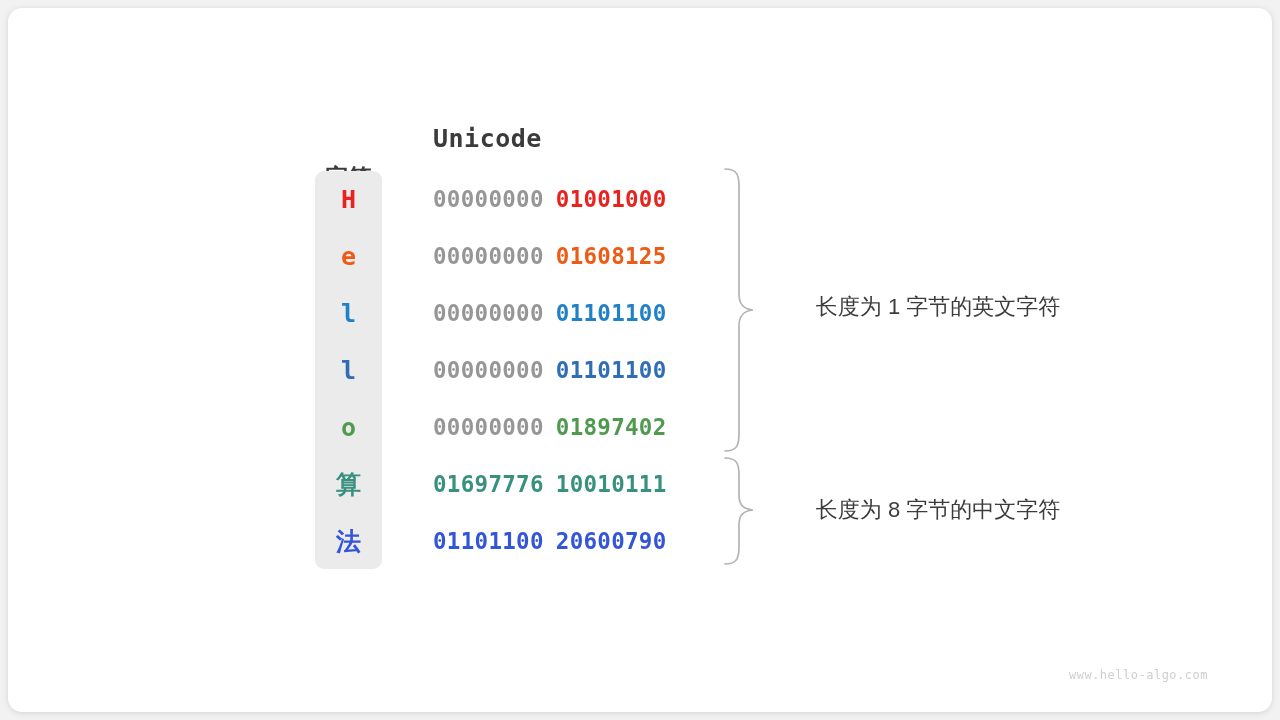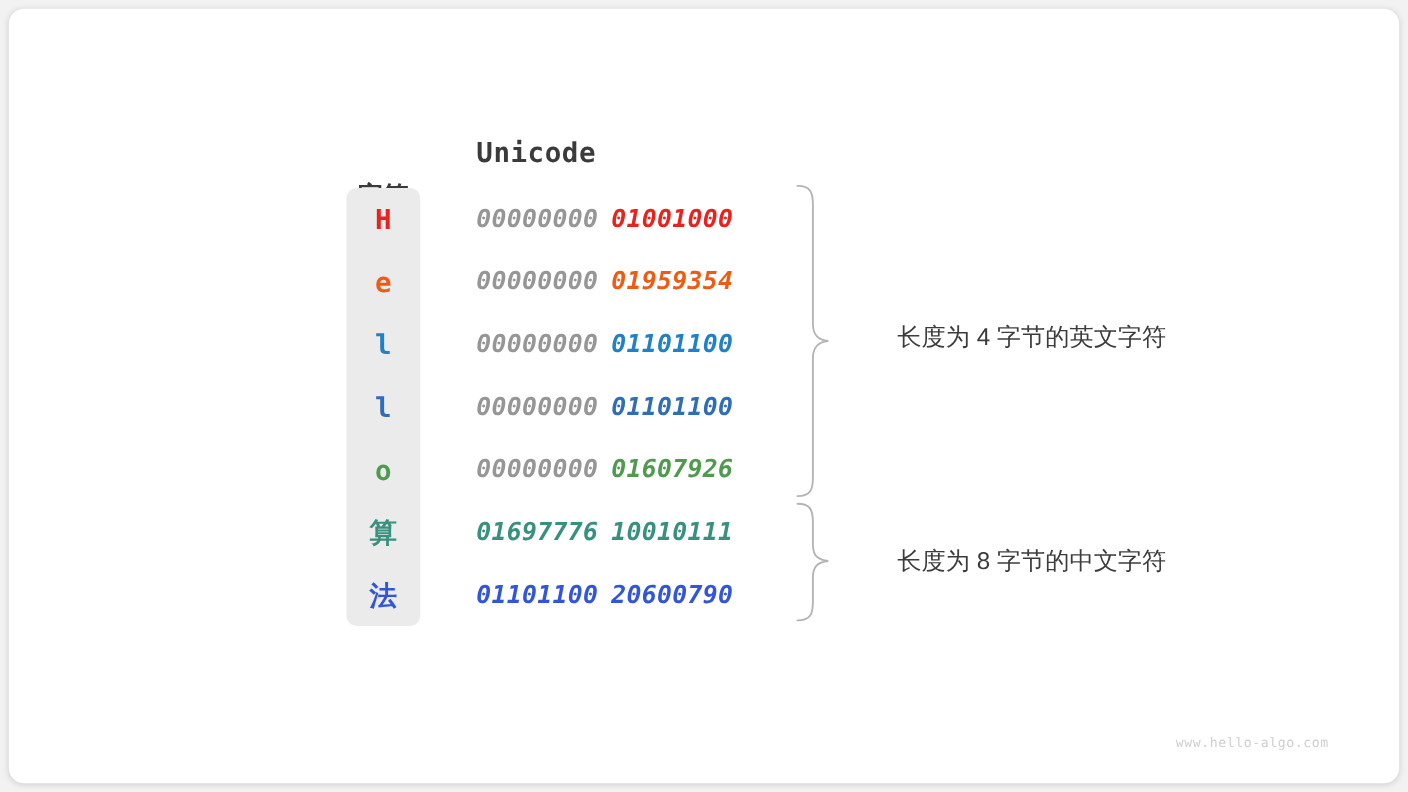--- a/index.html
+++ b/index.html
@@ -77,21 +77,20 @@
     position: absolute;
     left: 425px;
     width: 265px;
     height: 57px;
     line-height: 57px;
     font-size: 22.5px;
     font-weight: bold;
     font-family: "DejaVu Sans Mono", "Liberation Mono", monospace;
     white-space: nowrap;
     letter-spacing: 0.3px;
-    font-style: italic;
   }
   .bin-hi { }
   .bin-lo { }
   .bin-gap { display: inline-block; width: 12px; }
 
   
   .brace {
     position: absolute;
     pointer-events: none;
   }
@@ -141,40 +140,40 @@
       <div class="char-cell" style="top: 57px; color: rgb(238, 91, 21);">e</div>
       <div class="char-cell" style="top: 114px; color: rgb(32, 129, 198);">l</div>
       <div class="char-cell" style="top: 171px; color: rgb(47, 110, 181);">l</div>
       <div class="char-cell" style="top: 228px; color: rgb(79, 154, 79);">o</div>
       <div class="char-cell" style="top: 285px; color: rgb(56, 144, 126);">算</div>
       <div class="char-cell" style="top: 342px; color: rgb(51, 85, 216);">法</div>
     </div>
 
   <div id="rows-layer">
       <div class="bin-row" style="top: 163px;"><span class="bin-hi" style="color: rgb(150, 150, 150);">00000000</span><span class="bin-gap"></span><span class="bin-lo" style="color: rgb(232, 35, 31);">01001000</span></div>
-      <div class="bin-row" style="top: 220px;"><span class="bin-hi" style="color: rgb(150, 150, 150);">00000000</span><span class="bin-gap"></span><span class="bin-lo" style="color: rgb(238, 91, 21);">01959354</span></div>
+      <div class="bin-row" style="top: 220px;"><span class="bin-hi" style="color: rgb(150, 150, 150);">00000000</span><span class="bin-gap"></span><span class="bin-lo" style="color: rgb(238, 91, 21);">01608125</span></div>
       <div class="bin-row" style="top: 277px;"><span class="bin-hi" style="color: rgb(150, 150, 150);">00000000</span><span class="bin-gap"></span><span class="bin-lo" style="color: rgb(32, 129, 198);">01101100</span></div>
       <div class="bin-row" style="top: 334px;"><span class="bin-hi" style="color: rgb(150, 150, 150);">00000000</span><span class="bin-gap"></span><span class="bin-lo" style="color: rgb(47, 110, 181);">01101100</span></div>
-      <div class="bin-row" style="top: 391px;"><span class="bin-hi" style="color: rgb(150, 150, 150);">00000000</span><span class="bin-gap"></span><span class="bin-lo" style="color: rgb(79, 154, 79);">01607926</span></div>
+      <div class="bin-row" style="top: 391px;"><span class="bin-hi" style="color: rgb(150, 150, 150);">00000000</span><span class="bin-gap"></span><span class="bin-lo" style="color: rgb(79, 154, 79);">01897402</span></div>
       <div class="bin-row" style="top: 448px;"><span class="bin-hi" style="color: rgb(56, 144, 126);">01697776</span><span class="bin-gap"></span><span class="bin-lo" style="color: rgb(56, 144, 126); text-align: right;">10010111</span></div>
       <div class="bin-row" style="top: 505px;"><span class="bin-hi" style="color: rgb(51, 85, 216);">01101100</span><span class="bin-gap"></span><span class="bin-lo" style="color: rgb(51, 85, 216);">20600790</span></div>
     </div>
 
   <svg class="brace" id="brace-english" style="left:715px; top:158px;" width="40" height="288" viewBox="0 0 40 288">
     <path d="M2 3 C 14 3, 16 9, 16 20 L 16 128 C 16 138, 20 143, 30 144
              C 20 145, 16 150, 16 160 L 16 268 C 16 279, 14 285, 2 285" fill="none" stroke="#b4b4b4" stroke-width="1.7" stroke-linecap="round"></path>
   </svg>
 
   <svg class="brace" id="brace-chinese" style="left:715px; top:447px;" width="40" height="112" viewBox="0 0 40 112">
     <path d="M2 3 C 14 3, 16 9, 16 20 L 16 40 C 16 50, 20 54, 30 55
              C 20 56, 16 60, 16 70 L 16 92 C 16 103, 14 109, 2 109" fill="none" stroke="#b4b4b4" stroke-width="1.7" stroke-linecap="round"></path>
   </svg>
 
   <div class="annot" id="annot-1">
-    <div>长度为 4 字节的英文字符</div>
+    <div>长度为 1 字节的英文字符</div>
   </div>
 
   <div class="annot" id="annot-2">
     <div>长度为 8 字节的中文字符</div>
   </div>
 
   <div id="watermark">www.hello-algo.com</div>
 
 </div>
 

